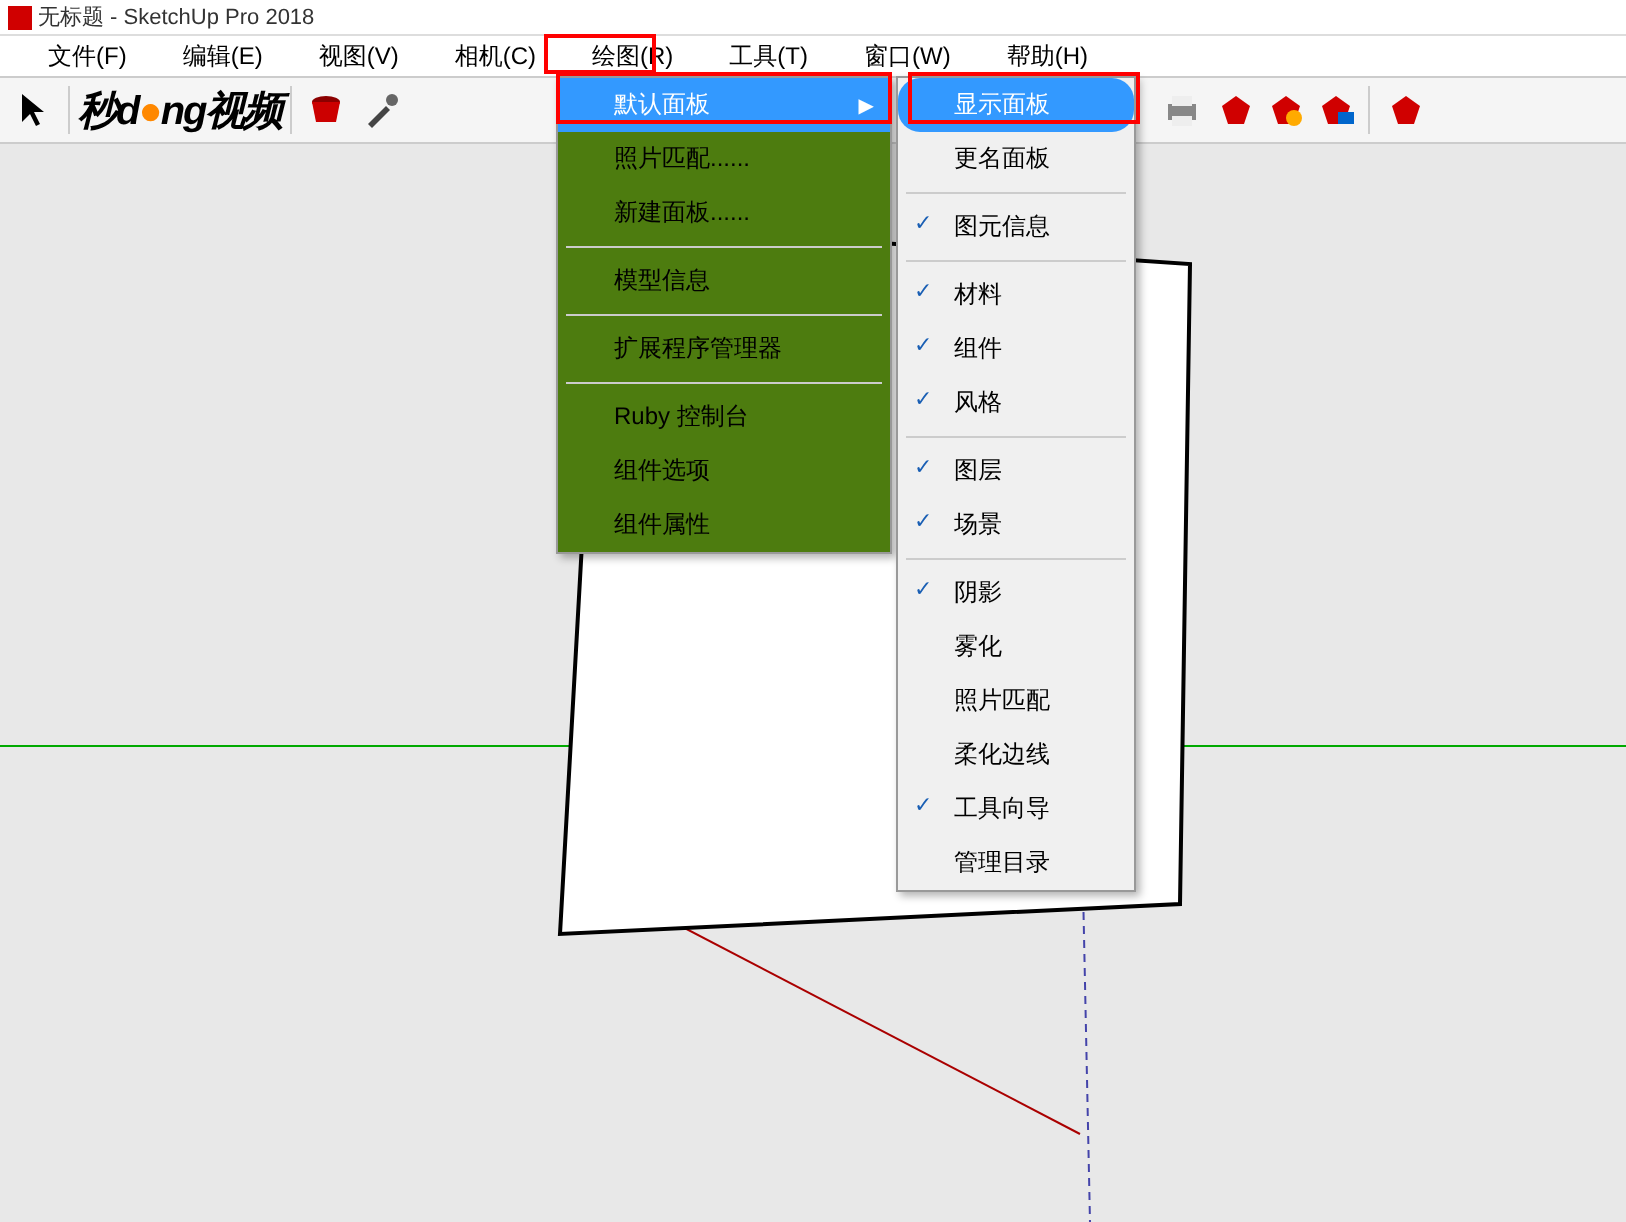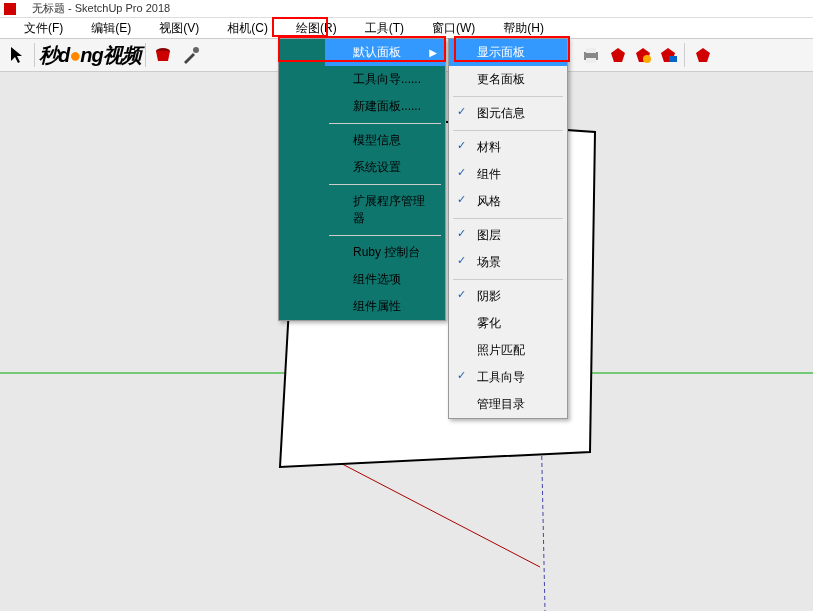--- a/index.html
+++ b/index.html
@@ -12,21 +12,21 @@
       background: #e8e8e8;
       position: relative;
     }
     .titlebar {
       height: 18px;
       background: #fff;
       border-bottom: 1px solid #ddd;
       display: flex;
       align-items: center;
       padding-left: 4px;
-      gap: 16px;
+      gap: 3px;
     }
     .titlebar .app-icon {
       width: 12px;
       height: 12px;
       background: #d00000;
     }
     .titlebar .title-text {
       font-size: 11px;
       color: #333;
     }
@@ -82,26 +82,25 @@
       cursor: default;
     }
     .toolbar .sep {
       width: 1px;
       height: 24px;
       background: #ccc;
       margin: 0 2px;
     }
     .dropdown-menu {
       position: absolute;
-      background: #0f766e;
+      background: #4d7c0f;
       border: 1px solid #999;
       box-shadow: 2px 2px 4px rgba(0,0,0,0.3);
       min-width: 160px;
       z-index: 50;
-      padding-left: 46px;
     }
     .dropdown-menu .dd-item {
       padding: 5px 20px 5px 28px;
       font-size: 12px;
       cursor: default;
       display: flex;
       align-items: center;
       position: relative;
       color: #000;
     }
@@ -130,20 +129,21 @@
     .submenu .sm-item {
       padding: 5px 20px 5px 28px;
       font-size: 12px;
       cursor: default;
       position: relative;
       color: #000;
     }
     .submenu .sm-item.highlighted {
       background: #3399ff;
       color: #fff;
+      border-radius: 11px;
     }
     .submenu .sm-item .check {
       position: absolute;
       left: 8px;
       color: #1a5fb4;
       font-size: 11px;
     }
     .submenu .sm-sep {
       height: 1px;
       background: #ccc;
@@ -257,31 +257,28 @@
     <path d="M300 40 L595 60 L590 380 L280 395 Z" fill="#fff" stroke="#000" stroke-width="2"></path>
   </svg>
 </div>
 
 <div class="dropdown-menu" style="left:278px; top:38px; width:168px;">
   <div class="dd-item highlighted">
     <span>默认面板</span>
     <span class="arrow">▶</span>
   </div>
   <div class="dd-item">
-      <span>工具向导......</span>
+      <span>照片匹配......</span>
     </div>
   <div class="dd-item">
       <span>新建面板......</span>
     </div>
   <div class="dd-sep"></div>
   <div class="dd-item">
       <span>模型信息</span>
-    </div>
-  <div class="dd-item">
-      <span>系统设置</span>
     </div>
   <div class="dd-sep"></div>
   <div class="dd-item">
       <span>扩展程序管理器</span>
     </div>
   <div class="dd-sep"></div>
   <div class="dd-item">
       <span>Ruby 控制台</span>
     </div>
   <div class="dd-item">
@@ -303,20 +300,21 @@
   <div class="sm-item"><span class="check">✓</span><span>材料</span></div>
   <div class="sm-item"><span class="check">✓</span><span>组件</span></div>
   <div class="sm-item"><span class="check">✓</span><span>风格</span></div>
   <div class="sm-sep"></div>
   <div class="sm-item"><span class="check">✓</span><span>图层</span></div>
   <div class="sm-item"><span class="check">✓</span><span>场景</span></div>
   <div class="sm-sep"></div>
   <div class="sm-item"><span class="check">✓</span><span>阴影</span></div>
   <div class="sm-item"><span>雾化</span></div>
   <div class="sm-item"><span>照片匹配</span></div>
+  <div class="sm-item"><span>柔化边线</span></div>
   <div class="sm-item"><span class="check">✓</span><span>工具向导</span></div>
   <div class="sm-item"><span>管理目录</span></div>
 </div>
 
 <div class="red-box" style="left:454px; top:36px; width:116px; height:26px;"></div>
 
 <svg class="small-cursor" style="left:510px; top:48px;" viewBox="0 0 12 16">
   <path d="M1 1 L1 12 L4 9 L6 14 L8 13 L6 8 L10 8 Z" fill="#fff" stroke="#d00" stroke-width="1"></path>
 </svg>
 

